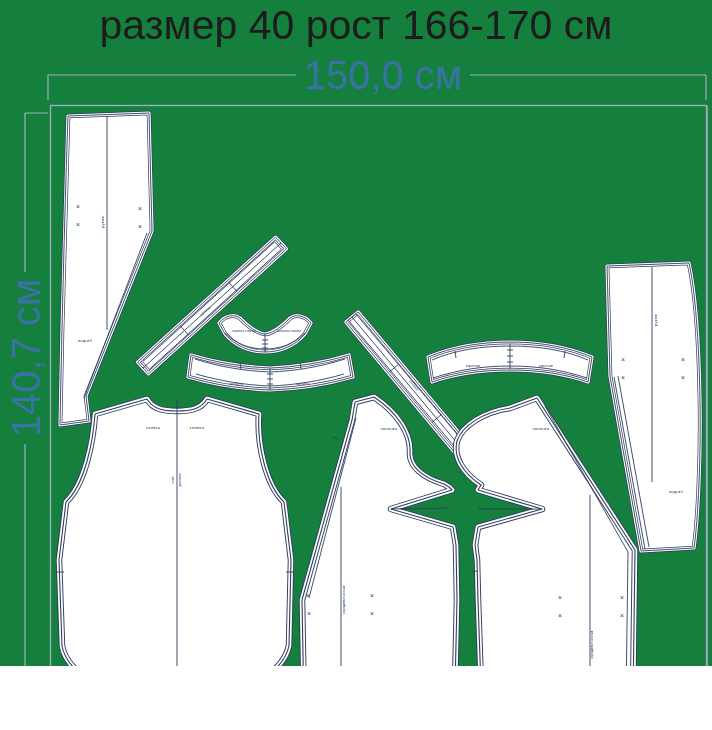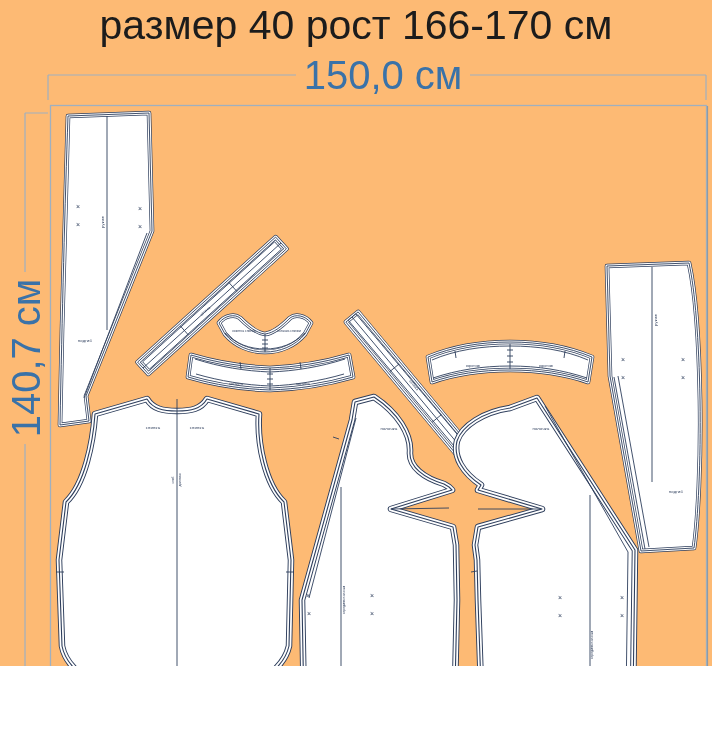--- a/index.html
+++ b/index.html
@@ -1,17 +1,17 @@
 <!DOCTYPE html>
 <html><head>
 <meta charset="utf-8">
 <style>
   html,body{margin:0;padding:0;background:#ffffff;}
   .sheet{
-    position:relative;width:712px;height:666px;background:#fdba74;
+    position:relative;width:712px;height:666px;background:#15803d;
     font-family:"Liberation Sans",sans-serif;overflow:hidden;
   }
   .title{
     position:absolute;top:2px;left:0;width:100%;text-align:center;
     font-size:41px;color:#1c1c1c;white-space:nowrap;
   }
   svg{position:absolute;left:0;top:0;}
   svg text{font-family:"Liberation Sans",sans-serif;}
   .frame{fill:none;stroke:#9fb0c0;stroke-width:1.3;}
   .shadow{fill:none;stroke:#8d9aa6;stroke-width:1.2;}

